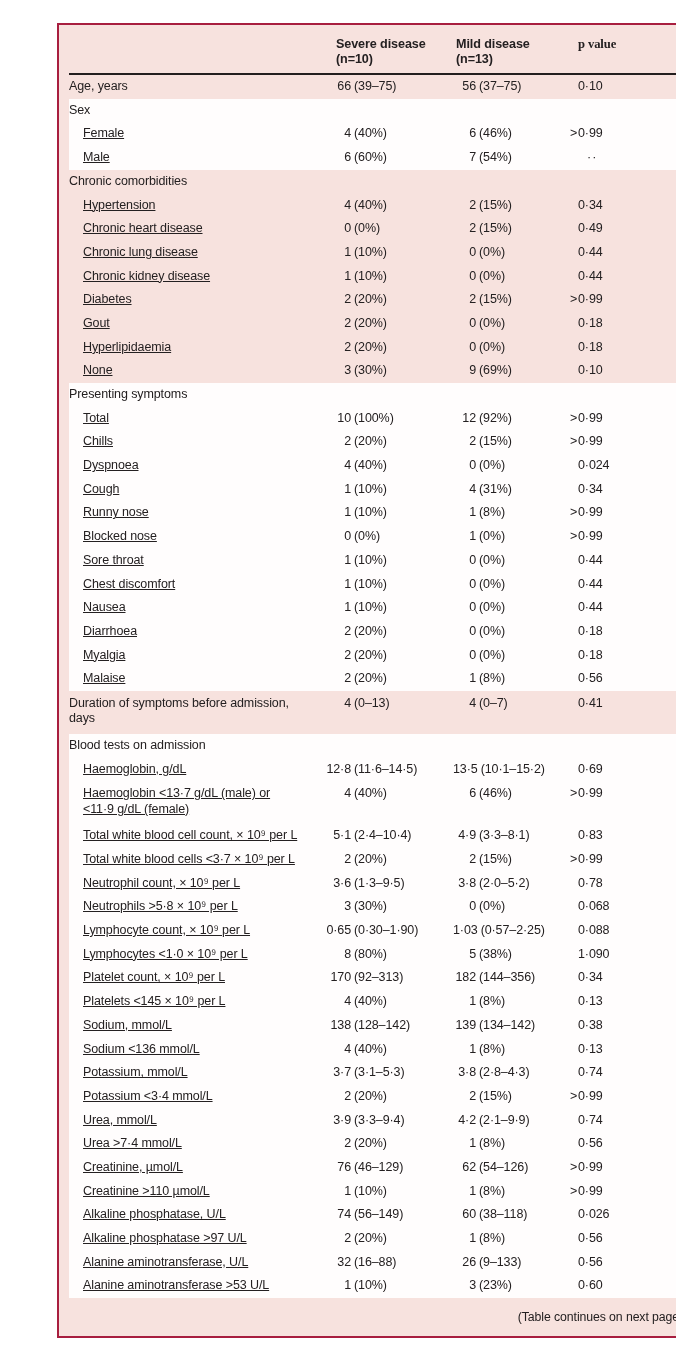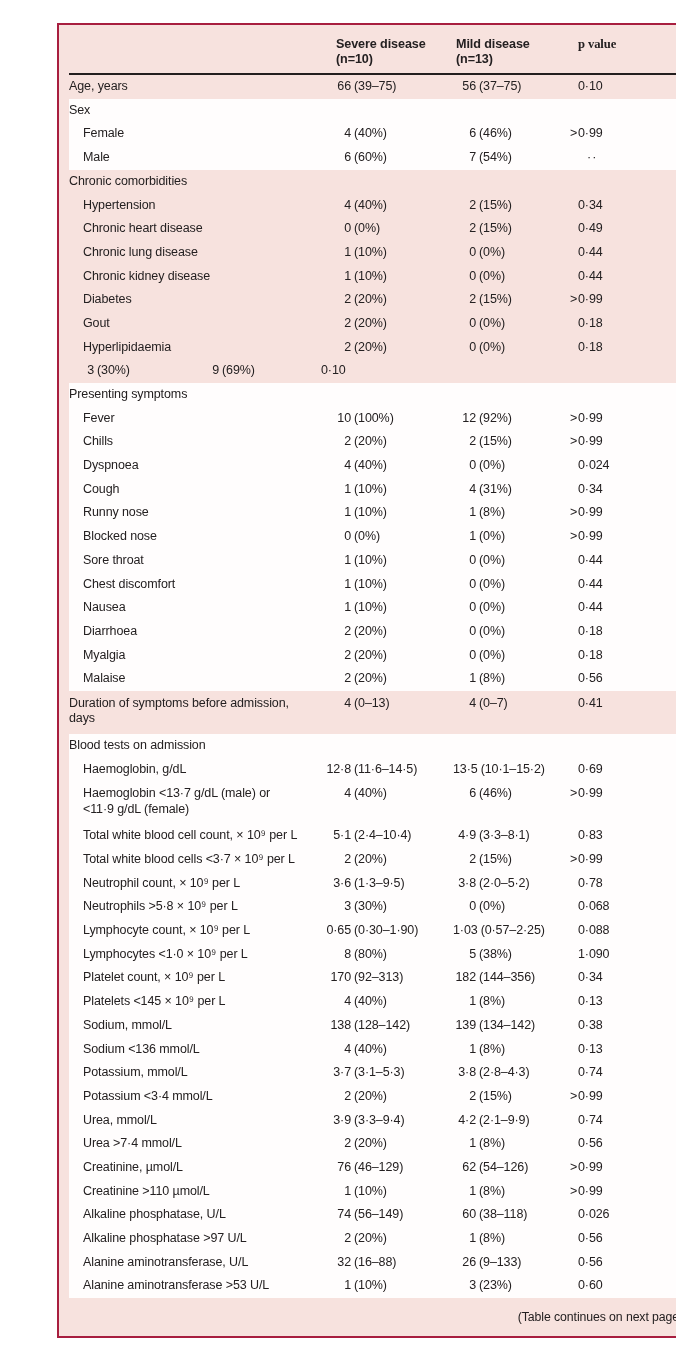--- a/index.html
+++ b/index.html
@@ -35,21 +35,21 @@
   .h-p{width:105px;font-family:Liberation Serif, serif;}
   .rule{height:2px;background:var(--rule-black);margin:0 10px;}
   .t-row{
     display:flex;margin:0 10px;min-height:23.7px;align-items:center;
     font-size:12.5px;line-height:15.5px;letter-spacing:-0.1px;
   }
   .t-row.white{background:var(--band-white);}
   .t-row.pink{background:transparent;}
   .t-row.two{min-height:38px;align-items:flex-start;padding-top:5px;}
   .cell.label{width:257px;padding-right:6px;}
-  .cell.label.indent{padding-left:14px;}
+  .cell.label.indent{padding-left:14px;text-decoration:underline;}
   .cell.val{display:flex;align-items:baseline;}
   .cell.val.severe{width:127px;}
   .cell.val.mild{width:125px;}
   .num{min-width:25px;text-align:right;white-space:pre;}
   .mild .num{min-width:23px;}
   .rest{margin-left:3px;white-space:pre;}
   .cell.pcol{width:105px;}
   .gt{display:inline-block;width:8px;margin-left:-8px;}
   .pcol.dots{padding-left:9px;letter-spacing:1px;}
   .footer{
@@ -203,38 +203,39 @@
           <span class="num">2</span>
           <span class="rest">(20%)</span>
         </div>
         <div class="cell val mild">
           <span class="num">0</span>
           <span class="rest">(0%)</span>
         </div>
         <div class="cell pcol">0·18</div>
       </div>
       <div class="t-row pink">
+        <div class="cell label indent">None</div>
         <div class="cell val severe">
           <span class="num">3</span>
           <span class="rest">(30%)</span>
         </div>
         <div class="cell val mild">
           <span class="num">9</span>
           <span class="rest">(69%)</span>
         </div>
         <div class="cell pcol">0·10</div>
       </div>
       <div class="t-row white">
         <div class="cell label">Presenting symptoms</div>
         <div class="cell val severe"></div>
         <div class="cell val mild"></div>
         <div class="cell pcol"></div>
       </div>
       <div class="t-row white">
-        <div class="cell label indent">Fever</div>
+        <div class="cell label indent">Total</div>
         <div class="cell val severe">
           <span class="num">10</span>
           <span class="rest">(100%)</span>
         </div>
         <div class="cell val mild">
           <span class="num">12</span>
           <span class="rest">(92%)</span>
         </div>
         <div class="cell pcol"><span class="gt">&gt;</span>0·99</div>
       </div>

